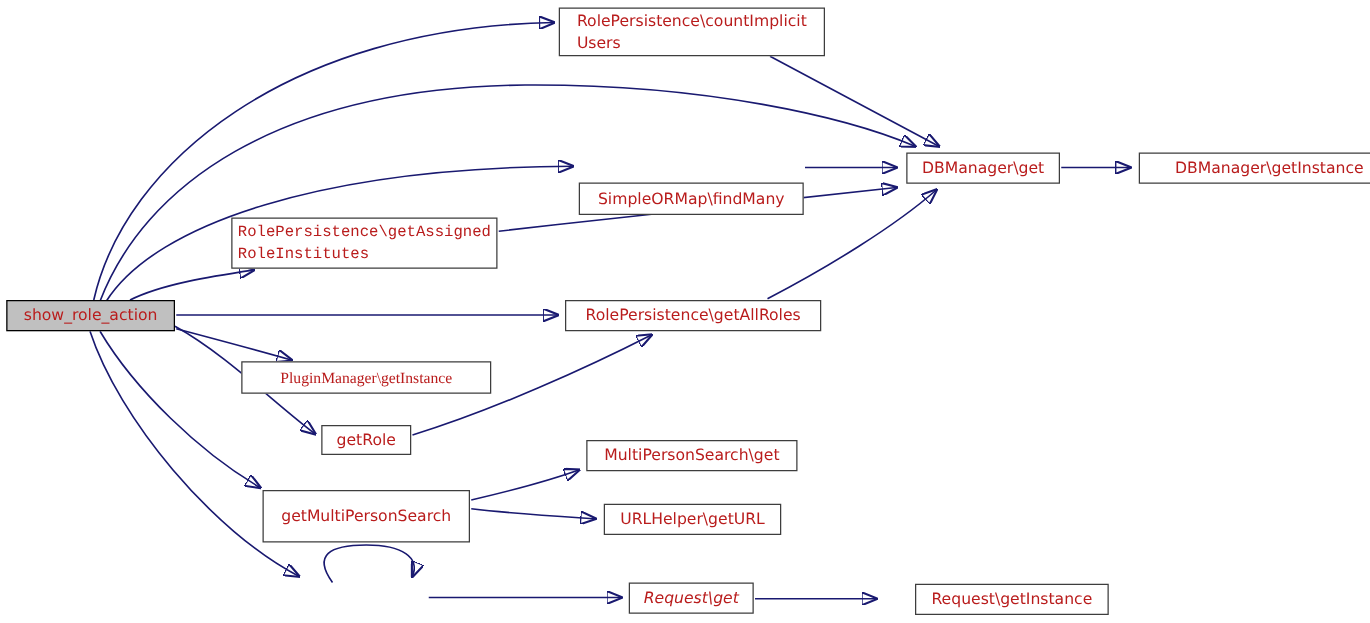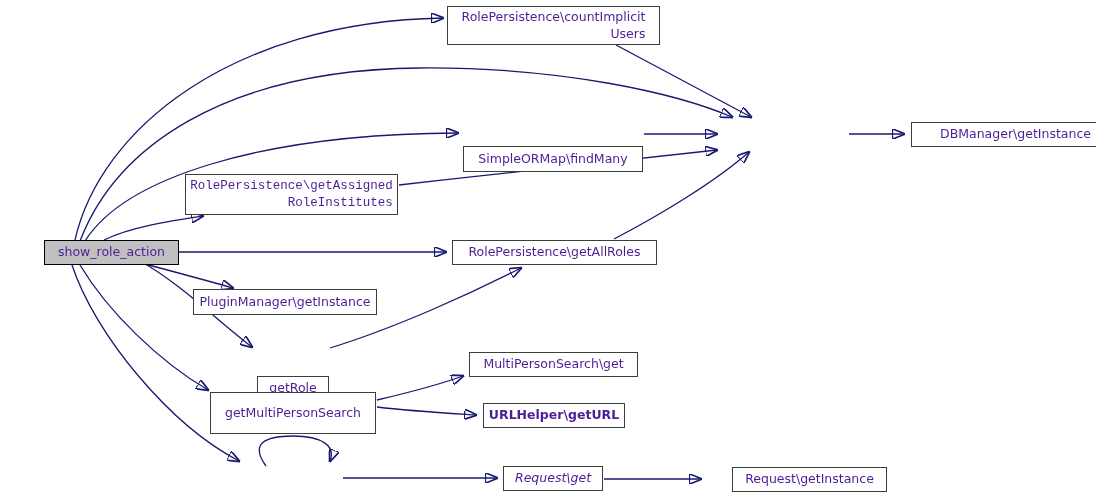--- a/index.html
+++ b/index.html
@@ -22,24 +22,24 @@
     stroke-width: 1.3;
   }
   .node {
     position: absolute;
     box-sizing: border-box;
     display: flex;
     align-items: center;
     justify-content: center;
     background: #ffffff;
     border: 1.5px solid #3d3d3d;
-    color: #4c1d95;
+    color: #b91c1c;
     font-size: 12.5px;
     line-height: 1.3;
-    text-align: right;
+    text-align: left;
     white-space: pre-line;
     cursor: pointer;
   }
   .node.highlight {
     background: #c0c0c0;
     border-color: #000000;
     cursor: default;
   }
 </style>
 </head>
@@ -68,43 +68,44 @@
     <path d="M 614,239 C 662,214 716,181 749,152" marker-end="url(#arrow)"></path>
     <path d="M 330,348 C 395,328 470,294 521,268" marker-end="url(#arrow)"></path>
     <path d="M 849,134 L 904,134" marker-end="url(#arrow)"></path>
     <path d="M 377,400 C 407,393 438,385 463,376" marker-end="url(#arrow)"></path>
     <path d="M 377,407 C 410,411 445,413 476,415" marker-end="url(#arrow)"></path>
     <path d="M 266,466 C 250,444 264,436 293,436 C 322,436 336,446 330,461" marker-end="url(#arrow)"></path>
     <path d="M 343,478 L 497,478" marker-end="url(#arrow)"></path>
     <path d="M 604,479 L 701,479" marker-end="url(#arrow)"></path>
   </svg>
 
-  <div class="node highlight" style="left:5px; top:240px; width:135px; height:25px;margin-left:39px;">show_role_action</div>
+  <div class="node highlight" style="left:5px; top:240px; width:135px; height:25px;">show_role_action</div>
 
   <div class="node" style="left:447px; top:6px; width:213px; height:39px;">RolePersistence\countImplicit
 Users</div>
 
   <div class="node" style="left:463px; top:122px; width:180px; height:26px;margin-top:24px;">SimpleORMap\findMany</div>
 
   <div class="node" style="left:185px; top:174px; width:213px; height:41px;font-family:Liberation Mono, monospace;">RolePersistence\getAssigned
 RoleInstitutes</div>
 
   <div class="node" style="left:452px; top:240px; width:205px; height:25px;">RolePersistence\getAllRoles</div>
 
-  <div class="node" style="left:193px; top:289px; width:184px; height:26px;">PluginManager\getInstance</div>
+  <div class="node" style="left:193px; top:289px; width:200px; height:26px;font-family:Liberation Serif, serif;">PluginManager\getInstance</div>
 
-  <div class="node" style="left:257px; top:340px; width:72px; height:24px;margin-top:36px;">getRole</div>
+  <div class="node" style="left:257px; top:340px; width:72px; height:24px;">getRole</div>
 
   <div class="node" style="left:210px; top:392px; width:166px; height:42px;">getMultiPersonSearch</div>
 
   <div class="node" style="left:469px; top:352px; width:169px; height:25px;">MultiPersonSearch\get</div>
 
-  <div class="node" style="left:483px; top:403px; width:142px; height:25px;font-weight:bold;">URLHelper\getURL</div>
+  <div class="node" style="left:483px; top:403px; width:142px; height:25px;">URLHelper\getURL</div>
 
 
   <div class="node" style="left:503px; top:466px; width:100px; height:25px;font-style:italic;">Request\get</div>
 
   <div class="node" style="left:708px; top:467px; width:155px; height:25px;margin-left:24px;">Request\getInstance</div>
 
+  <div class="node" style="left:725px; top:122px; width:123px; height:25px;">DBManager\get</div>
 
   <div class="node" style="left:911px; top:122px; width:209px; height:25px;">DBManager\getInstance</div>
 
 </div>
 
 </body></html>

